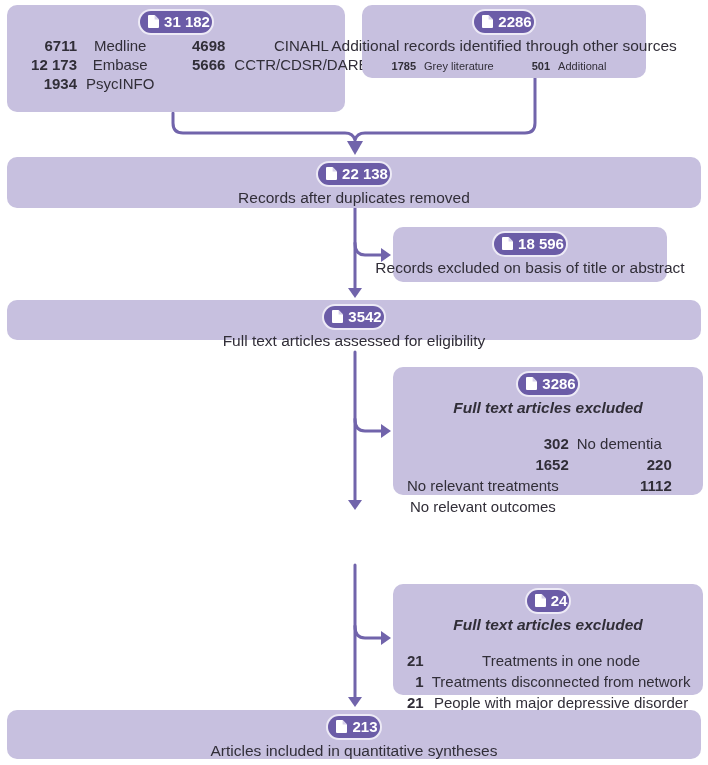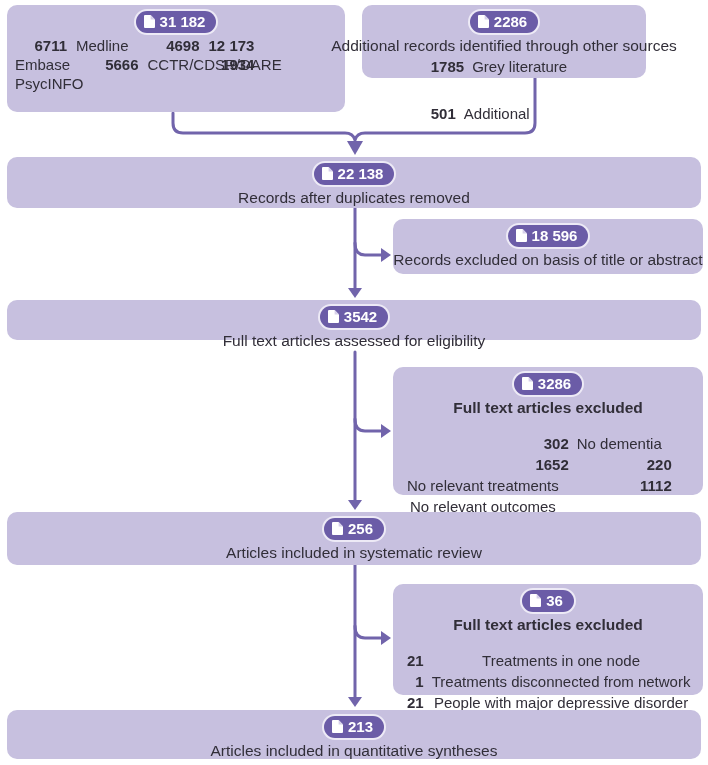--- a/index.html
+++ b/index.html
@@ -7,35 +7,35 @@
     position:relative;width:708px;height:765px;background:#ffffff;overflow:hidden;
     font-family:"Liberation Sans","DejaVu Sans",sans-serif;color:var(--text);
   }
   .node{
     position:absolute;background:var(--box-fill);border-radius:10px;
     display:flex;flex-direction:column;align-items:center;box-sizing:border-box;
   }
   .badge{
     display:inline-flex;align-items:center;gap:5px;background:var(--badge-fill);
     color:var(--badge-text);font-weight:bold;font-size:15px;line-height:17px;
-    padding:2px 11px 3px 8px;border-radius:12px;box-shadow:0 0 0 2px var(--badge-ring);
+    padding:2px 2px 3px 8px;border-radius:12px;box-shadow:0 0 0 2px var(--badge-ring);
     margin-top:6px;white-space:nowrap;
   }
   .doc{display:block;}
   .node-title{font-size:15.5px;line-height:18px;margin-top:4px;white-space:nowrap;}
-  .node-title.bold{font-weight:bold;}
+  .node-title.bold{font-weight:bold;font-style:italic;}
   
   .src-grid{
     display:grid;grid-template-columns:52px auto 52px auto;
     column-gap:9px;row-gap:0;margin-top:3px;align-self:flex-start;
-    margin-left:8px;font-size:15px;line-height:19px;
+    margin-left:18px;font-size:15px;line-height:19px;
   }
   .num{font-weight:bold;text-align:right;white-space:nowrap;}
   .lbl{text-align:center;white-space:nowrap;padding-right:10px;}
-  .src-row{display:flex;gap:28px;margin-top:2px;font-size:15px;line-height:19px;flex-direction:column;}
+  .src-row{display:flex;gap:28px;margin-top:2px;font-size:11px;line-height:19px;}
   .src-pair{display:flex;gap:8px;}
   
   .reason-grid{
     display:grid;grid-template-columns:auto auto;column-gap:8px;
     margin-top:16px;align-self:flex-start;margin-left:14px;
     font-size:15px;line-height:21px;
   }
   .connector{position:absolute;left:0;top:0;pointer-events:none;}
   .connector .ln{fill:none;stroke:var(--line);stroke-width:3;stroke-linecap:round;}
   .connector .arrow{fill:var(--line);stroke:none;}
@@ -71,20 +71,21 @@
       <svg class="doc" width="11" height="13" viewBox="0 0 11 13">
           <path d="M1,0 H6.6 L11,4.4 V12 a1,1 0 0 1 -1,1 H1 a1,1 0 0 1 -1,-1 V1 a1,1 0 0 1 1,-1 Z" fill="#ffffff"></path>
           <path d="M6.6,0 L11,4.4 H6.6 Z" fill="var(--icon-fold)"></path>
         </svg>
       <span>31 182</span>
     </span>
     <div class="src-grid">
       <span class="num">6711</span>
       <span class="lbl">Medline</span>
       <span class="num">4698</span>
+      <span class="lbl">CINAHL</span>
       <span class="num">12 173</span>
       <span class="lbl">Embase</span>
       <span class="num">5666</span>
       <span class="lbl">CCTR/CDSR/DARE</span>
       <span class="num">1934</span>
       <span class="lbl">PsycINFO</span>
     </div>
   </div>
 
   <div class="node" style="left:362px;top:5px;width:284px;height:73px;">
@@ -112,21 +113,21 @@
     <span class="badge">
       <svg class="doc" width="11" height="13" viewBox="0 0 11 13">
           <path d="M1,0 H6.6 L11,4.4 V12 a1,1 0 0 1 -1,1 H1 a1,1 0 0 1 -1,-1 V1 a1,1 0 0 1 1,-1 Z" fill="#ffffff"></path>
           <path d="M6.6,0 L11,4.4 H6.6 Z" fill="var(--icon-fold)"></path>
         </svg>
       <span>22 138</span>
     </span>
     <div class="node-title">Records after duplicates removed</div>
   </div>
 
-  <div class="node" style="left:393px;top:219px;width:310px;height:55px;">
+  <div class="node" style="left:393px;top:227px;width:274px;height:55px;">
     <span class="badge">
       <svg class="doc" width="11" height="13" viewBox="0 0 11 13">
           <path d="M1,0 H6.6 L11,4.4 V12 a1,1 0 0 1 -1,1 H1 a1,1 0 0 1 -1,-1 V1 a1,1 0 0 1 1,-1 Z" fill="#ffffff"></path>
           <path d="M6.6,0 L11,4.4 H6.6 Z" fill="var(--icon-fold)"></path>
         </svg>
       <span>18 596</span>
     </span>
     <div class="node-title">Records excluded on basis of title or abstract</div>
   </div>
 
@@ -154,38 +155,28 @@
       <span class="num">302</span>
       <span class="lbl">No dementia</span>
       <span class="num">1652</span>
       <span class="num">220</span>
       <span class="lbl">No relevant treatments</span>
       <span class="num">1112</span>
       <span class="lbl">No relevant outcomes</span>
     </div>
   </div>
 
-  <div class="node" style="left:7px;top:512px;width:694px;height:53px;">
-    <span class="badge">
-      <svg class="doc" width="11" height="13" viewBox="0 0 11 13">
-          <path d="M1,0 H6.6 L11,4.4 V12 a1,1 0 0 1 -1,1 H1 a1,1 0 0 1 -1,-1 V1 a1,1 0 0 1 1,-1 Z" fill="#ffffff"></path>
-          <path d="M6.6,0 L11,4.4 H6.6 Z" fill="var(--icon-fold)"></path>
-        </svg>
-      <span>256</span>
-    </span>
-    <div class="node-title">Articles included in systematic review</div>
-  </div>
 
   <div class="node" style="left:393px;top:584px;width:310px;height:111px;">
     <span class="badge">
       <svg class="doc" width="11" height="13" viewBox="0 0 11 13">
           <path d="M1,0 H6.6 L11,4.4 V12 a1,1 0 0 1 -1,1 H1 a1,1 0 0 1 -1,-1 V1 a1,1 0 0 1 1,-1 Z" fill="#ffffff"></path>
           <path d="M6.6,0 L11,4.4 H6.6 Z" fill="var(--icon-fold)"></path>
         </svg>
-      <span>36</span>
+      <span>24</span>
     </span>
     <div class="node-title bold">Full text articles excluded</div>
     <div class="reason-grid">
       <span class="num">21</span>
       <span class="lbl">Treatments in one node</span>
       <span class="num">1</span>
       <span class="lbl">Treatments disconnected from network</span>
       <span class="num">21</span>
       <span class="lbl">People with major depressive disorder</span>
     </div>

